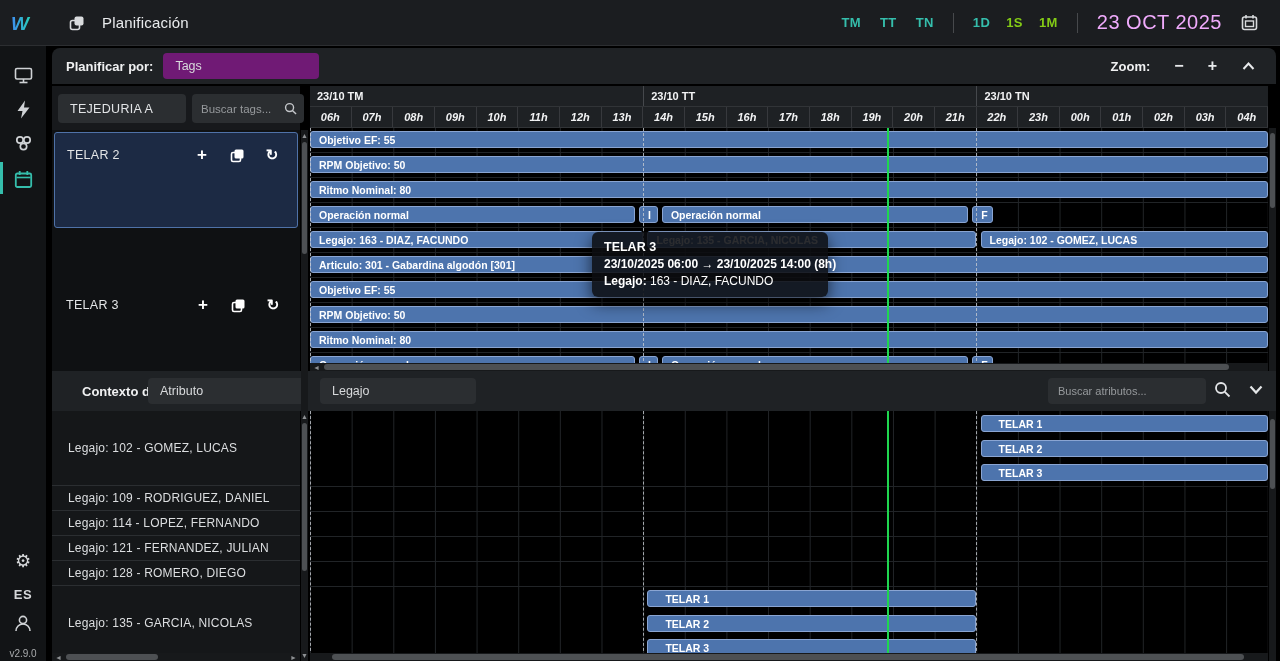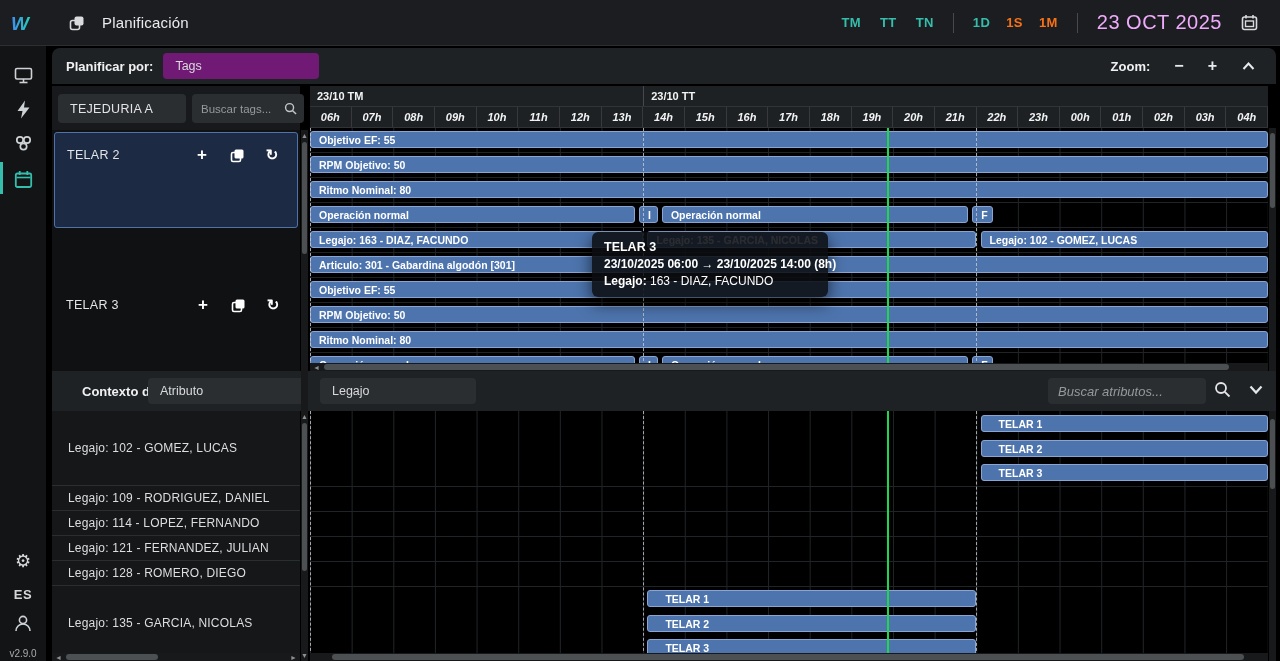--- a/index.html
+++ b/index.html
@@ -8,21 +8,21 @@
   .app { position:relative; width:1280px; height:661px; background:#000; color:#e6e6e6; overflow:hidden; }
 
   
   .topbar { position:absolute; left:0; top:0; width:1280px; height:46px; background:#1b1d20; border-bottom:1px solid #2c2e31; display:flex; align-items:center; z-index:30; }
   .logo-wrap { width:46px; display:flex; justify-content:center; }
   .pages-icon { margin-left:22px; display:flex; }
   .topbar-title { margin-left:16px; font-size:15px; color:#e9ebed; letter-spacing:.2px; }
   .topbar-right { margin-left:auto; display:flex; align-items:center; gap:19px; padding-right:22px; }
   .tbtn { font-weight:bold; font-size:13px; letter-spacing:.4px; cursor:pointer; }
   .teal { color:#35beac; }
-  .graybtn { color:#f97316; }
+  .graybtn { color:#84cc16; }
   .tb-divider { width:1px; height:20px; background:#47494c; }
   .tb-date { font-size:20px; color:#f0abfc; letter-spacing:.5px; }
   .cal-btn { display:flex; }
 
   
   .sidebar { position:absolute; left:0; top:46px; width:46px; height:615px; background:#121416; z-index:25; }
   .side-item { position:absolute; left:0; width:46px; height:30px; display:flex; align-items:center; justify-content:center; }
   .side-active-bar { position:absolute; left:0; top:-2px; width:3px; height:32px; background:#35beac; }
   .side-text { font-size:13px; color:#d6d8da; font-weight:bold; letter-spacing:.5px; }
   .side-version { font-size:10px; color:#a9abad; font-weight:normal; letter-spacing:0; }
@@ -70,21 +70,21 @@
   .boundary { position:absolute; top:0; bottom:0; width:0; border-left:1px dashed #c6cad0; opacity:.8; z-index:6; }
   .nowline { position:absolute; top:0; bottom:0; width:2px; background:#1fd64f; z-index:7; }
 
   
   .ctx-header { position:absolute; left:6px; top:325px; width:1224px; height:40px; background:#1f2225; display:flex; align-items:center; z-index:5;padding-left:16px; }
   .ctx-label { margin-left:14px; font-size:13px; font-weight:bold; color:#f0f1f2; }
   .ctx-box { position:absolute; height:26px; background:#2b2e31; border-radius:4px; font-size:12.5px; color:#d8dadc; display:flex; align-items:center; padding-left:12px; top:7px; }
   .ctx-attr { left:96px; width:158px; }
   .ctx-entity { left:268px; width:156px; }
   .ctx-search { position:absolute; left:996px; top:7px; width:158px; height:26px; background:#2b2e31; border-radius:4px; display:flex; align-items:center; padding-left:10px; }
-  .ctx-search .ph { font-size:13px; color:#96999c;font-style:italic; }
+  .ctx-search .ph { font-size:11px; color:#96999c; }
   .ctx-icon { position:absolute; top:10px; display:flex; cursor:pointer; }
 
   .ctx-list { position:absolute; left:6px; top:365px; width:248px; height:250px; background:#151719; overflow:hidden; z-index:3; }
   .ctx-item { position:absolute; left:0; width:248px; display:flex; align-items:center; padding-left:16px; font-size:12px; color:#dcdee0; border-bottom:1px solid #2b2e31; cursor:pointer; letter-spacing:.2px; }
   .chart-bottom { position:absolute; left:264px; top:365px; width:958px; height:250px; z-index:2; }
   .ctx-sep { position:absolute; left:0; width:100%; height:1px; background:#212427; }
 
   
   .sb { position:absolute; background:#17191b; z-index:10; }
   .sb-thumb { position:absolute; background:#4d5053; border-radius:3px; cursor:pointer; }
@@ -218,20 +218,21 @@
         <svg width="13" height="13" viewBox="0 0 14 14">
           <circle cx="6" cy="6" r="4.3" fill="none" stroke="#c4c7ca" stroke-width="1.5"></circle>
           <line x1="9.3" y1="9.3" x2="13" y2="13" stroke="#c4c7ca" stroke-width="1.5"></line>
         </svg>
       </div>
     </div>
 
     <div class="shift-header">
         <div class="shift-seg" style="width: 34.7826%;">23/10 TM</div>
         <div class="shift-seg" style="width: 34.7826%;">23/10 TT</div>
+        <div class="shift-seg" style="width: 30.4348%;">23/10 TN</div>
       </div>
     <div class="hour-header">
         <div class="hour-cell">06h</div>
         <div class="hour-cell">07h</div>
         <div class="hour-cell">08h</div>
         <div class="hour-cell">09h</div>
         <div class="hour-cell">10h</div>
         <div class="hour-cell">11h</div>
         <div class="hour-cell">12h</div>
         <div class="hour-cell">13h</div>

